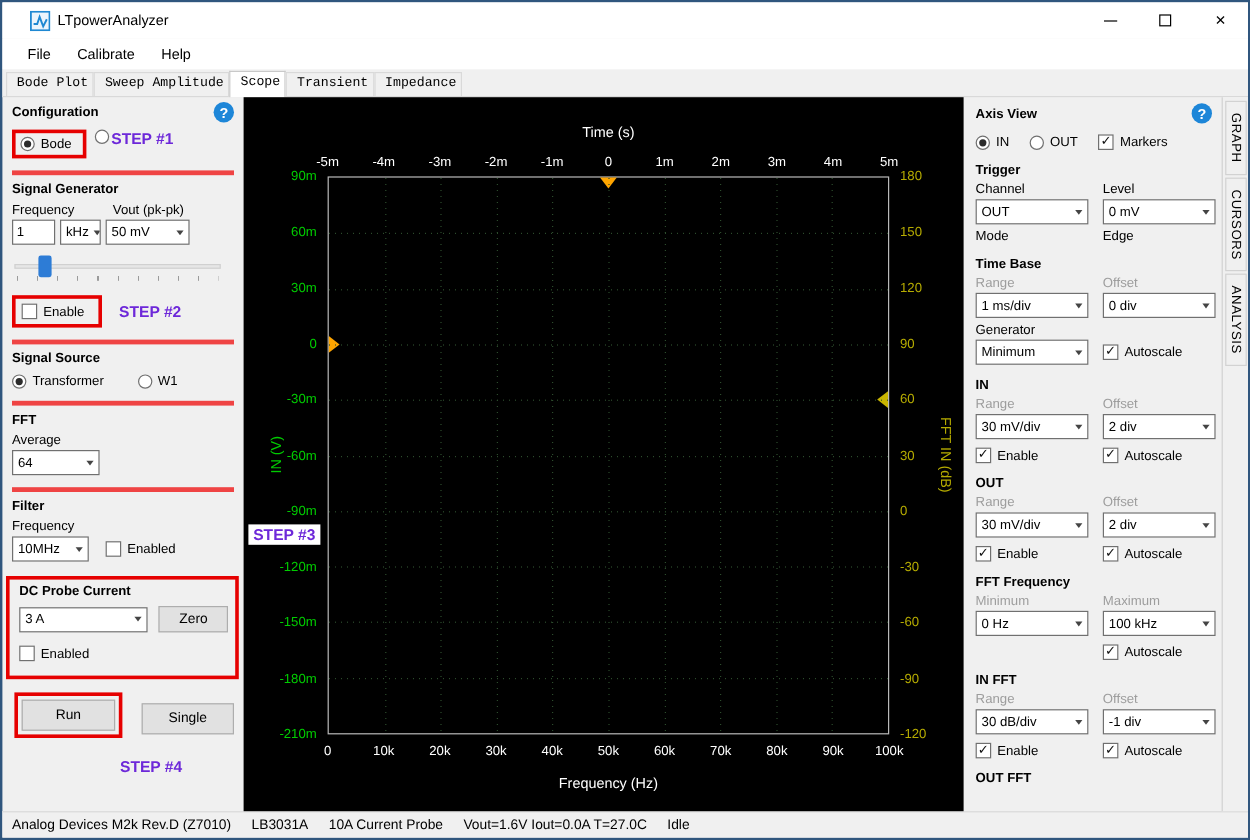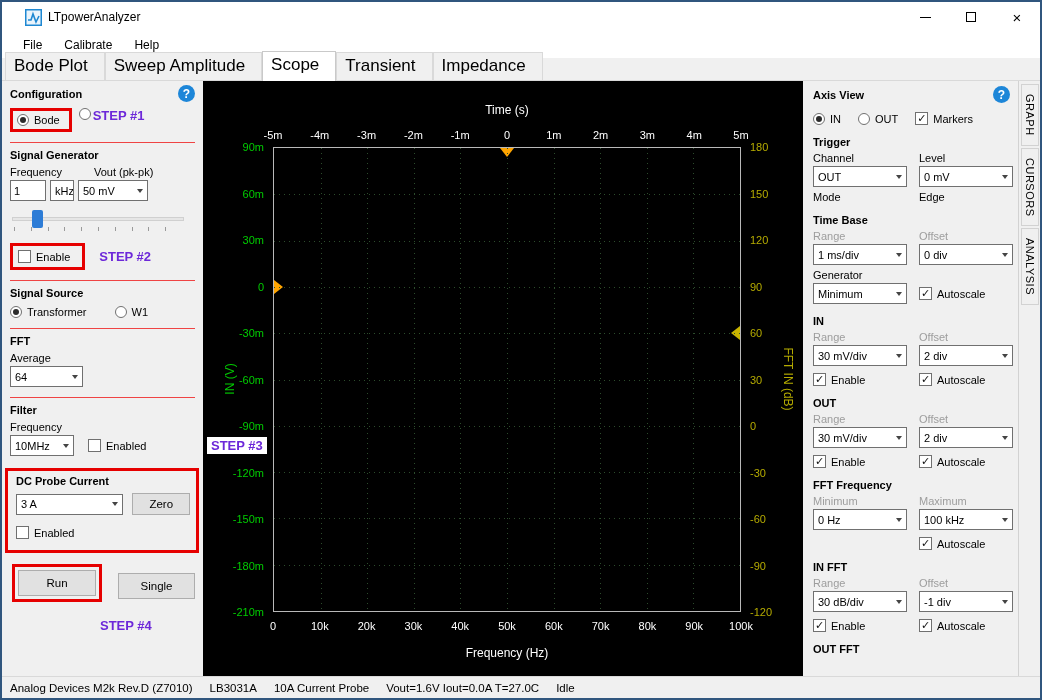--- a/index.html
+++ b/index.html
@@ -15,21 +15,21 @@
   .glyph-min { width:11px; height:1px; background:#000; display:block; }
   .glyph-max { width:10px; height:10px; border:1px solid #000; display:block; }
   .glyph-close { font-size:15px; line-height:1; }
 
   
   .menubar { height:26px; background:#fff; display:flex; align-items:center; padding-left:10px; flex:0 0 auto; }
   .menu-item { padding:4px 11px; font-size:12px; }
 
   
   .tabbar { height:23px; background:#f0f0f0; display:flex; align-items:flex-end; padding-left:3px; border-bottom:1px solid #d9d9d9; flex:0 0 auto; }
-  .tab { padding:3px 16px 4px 8px; font-size:17px; border:1px solid #d9d9d9; border-bottom:none; background:#f0f0f0; }
+  .tab { padding:3px 4px 4px 8px; font-size:11px; border:1px solid #d9d9d9; border-bottom:none; background:#f0f0f0;font-family:Liberation Mono, monospace; }
   .tab.active { background:#fff; margin-bottom:-1px; padding-bottom:6px; border-color:#c9c9c9; }
 
   
   .main { flex:1 1 auto; display:flex; min-height:0; position:relative; }
 
   
   .combo { height:21px; background:#fff; border:1px solid #707070; display:flex; align-items:center; justify-content:space-between; padding-left:4px; font-size:11px; overflow:hidden; white-space:nowrap; }
   .combo-btn { width:15px; height:100%; display:flex; align-items:center; justify-content:center; flex:0 0 auto; }
   .tri { width:0; height:0; border-left:3.5px solid transparent; border-right:3.5px solid transparent; border-top:4px solid #444; }
   .txt { height:21px; border:1px solid #707070; font-size:11px; padding:0 3px; font-family:"Liberation Sans",sans-serif; }
@@ -37,27 +37,27 @@
   .check { display:inline-flex; align-items:center; gap:5px; font-size:11px; }
   .cbox { width:13px; height:13px; background:#fff; border:1px solid #707070; display:inline-flex; align-items:center; justify-content:center; flex:0 0 auto; }
   .cbox.checked::after { content:"✓"; font-size:11px; line-height:1; color:#111; }
   .radio-ctl { display:inline-flex; align-items:center; gap:5px; font-size:11px; }
   .rad { width:12px; height:12px; border:1px solid #707070; border-radius:50%; background:#fff; position:relative; flex:0 0 auto; }
   .rad.selected::after { content:""; position:absolute; left:2px; top:2px; width:6px; height:6px; border-radius:50%; background:#2b2b2b; }
   .help-icon { width:17px; height:17px; border-radius:50%; background:#1d86d8; color:#fff; font-weight:bold; font-size:12px; display:inline-flex; align-items:center; justify-content:center; flex:0 0 auto; }
   .step-label { color:#6d28d9; font-weight:bold; font-size:13px; white-space:nowrap; }
   .redbox { border:3px solid #e60000; }
 
-  .w36{width:36px} .w46{width:24px} .w64{width:64px} .w70{width:70px} .w92{width:73px} .w112{width:112px}
+  .w36{width:36px} .w46{width:34px} .w64{width:64px} .w70{width:70px} .w92{width:73px} .w112{width:112px}
 
   
   .left-panel { width:201px; flex:0 0 auto; padding:4px 8px 0 8px; font-size:11px; overflow:hidden; }
   .lp-head { display:flex; justify-content:space-between; align-items:center; }
   .lp-title { font-weight:bold; font-size:11px; }
-  .lp-sep { border-top:1px solid #ef4444; margin-top:10px; padding-top:6px; }
+  .lp-sep { border-top:4px solid #ef4444; margin-top:10px; padding-top:6px; }
   .cfg-row { display:flex; margin-top:6px; }
   .bode-box { display:inline-flex; align-items:center; gap:4px; padding:3px 9px 3px 4px; }
   .cfg-row .rad2 { margin-left:7px; }
   .cfg-row .step-label { margin-left:2px; }
   .sg-labels { display:flex; margin-top:5px; }
   .sg-labels .l1 { width:84px; }
   .sg-controls { display:flex; gap:4px; margin-top:2px; }
   .slider { position:relative; width:172px; height:26px; margin:8px 2px 0 2px; }
   .slider-track { position:absolute; left:0; right:0; top:8px; height:4px; background:#e6e6e6; border:1px solid #d0d0d0; }
   .slider-ticks { position:absolute; left:2px; right:2px; top:18px; height:4px; background-image:repeating-linear-gradient(to right,#9a9a9a 0 1px,transparent 1px 16.8px); }

